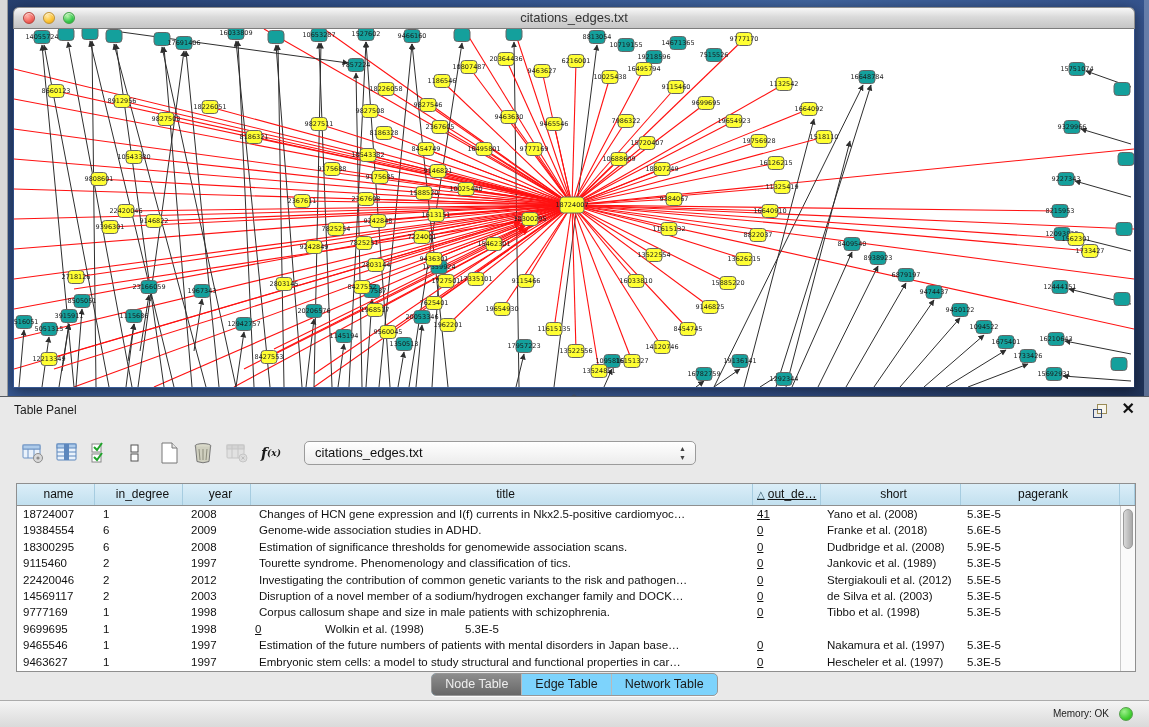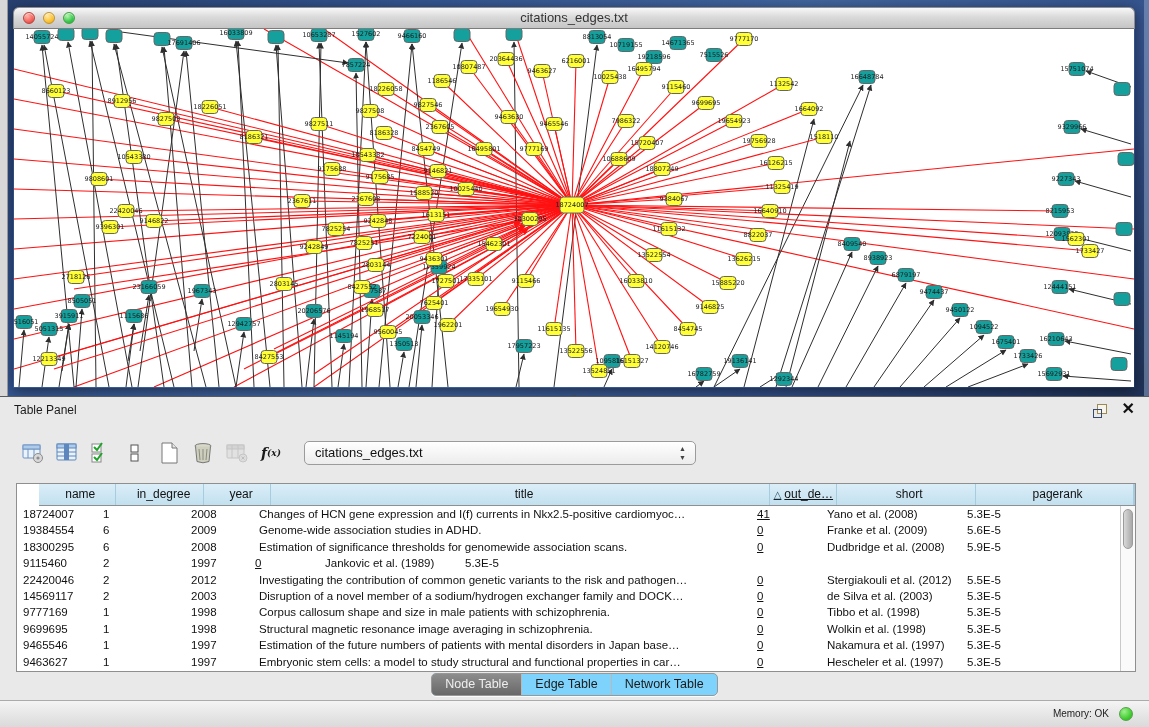--- a/index.html
+++ b/index.html
@@ -32,21 +32,21 @@
   .close-x{position:absolute;right:14px;top:2px;font-size:16px;font-weight:bold;color:#111;cursor:default;}
   .toolbar{position:absolute;left:20px;top:40px;height:32px;display:flex;align-items:center;}
   .tool{width:26px;height:26px;margin-right:8px;display:flex;align-items:center;justify-content:center;}
   .tool svg{display:block;}
   .fx{font-family:"DejaVu Serif",serif;font-style:italic;font-weight:bold;font-size:14px;color:#1a1a1a;}
   .fx small{font-size:9px;font-style:italic;}
   .combo{margin-left:12px;width:380px;height:22px;border:1px solid #9b9b9b;border-radius:5px;background:linear-gradient(#ffffff,#ececec);font-size:13px;line-height:22px;padding-left:10px;position:relative;color:#111;box-shadow:inset 0 1px 0 #fff;}
   .combo-arrows{position:absolute;right:9px;top:2px;font-size:7px;color:#444;line-height:9px;text-align:center;}
   
   .tablewrap{position:absolute;left:16px;top:86px;width:1118px;height:187px;background:#fff;border:1px solid #8f8f8f;box-sizing:content-box;overflow:hidden;}
-  .thead{display:flex;height:22px;background:linear-gradient(#dbeef8,#c2e0ef);border-bottom:1px solid #8f8f8f;box-sizing:border-box;margin-left:22px;}
+  .thead{display:flex;height:22px;background:linear-gradient(#dbeef8,#c2e0ef);border-bottom:1px solid #8f8f8f;box-sizing:border-box;}
   .th{box-sizing:border-box;border-right:1px solid #a6cce0;font-size:12px;color:#111;line-height:21px;text-align:center;overflow:hidden;white-space:nowrap;}
   .th.sorted{text-align:left;padding-left:4px;}
   .th .tri{font-size:10px;color:#33586b;margin-right:3px;}
   .tbody{position:absolute;left:0;top:22px;right:15px;bottom:0;overflow:hidden;}
   .tr{display:flex;height:16.4px;align-items:center;}
   .td{box-sizing:border-box;font-size:11.5px;color:#111;white-space:nowrap;overflow:hidden;line-height:16.4px;}
   .c0{width:78px;padding-left:6px;}
   .c1{width:88px;padding-left:8px;}
   .c2{width:68px;padding-left:8px;}
   .c3{width:502px;padding-left:8px;}
@@ -669,36 +669,37 @@
             <div class="td c4">41</div>
             <div class="td c5">Yano et al. (2008)</div>
             <div class="td c6">5.3E-5</div>
           </div>
           <div class="tr">
             <div class="td c0">19384554</div>
             <div class="td c1">6</div>
             <div class="td c2">2009</div>
             <div class="td c3">Genome-wide association studies in ADHD.</div>
             <div class="td c4">0</div>
-            <div class="td c5">Franke et al. (2009)</div>
+            <div class="td c5">Franke et al. (2018)</div>
             <div class="td c6">5.6E-5</div>
           </div>
           <div class="tr">
             <div class="td c0">18300295</div>
             <div class="td c1">6</div>
             <div class="td c2">2008</div>
             <div class="td c3">Estimation of significance thresholds for genomewide association scans.</div>
             <div class="td c4">0</div>
             <div class="td c5">Dudbridge et al. (2008)</div>
             <div class="td c6">5.9E-5</div>
           </div>
           <div class="tr">
             <div class="td c0">9115460</div>
             <div class="td c1">2</div>
             <div class="td c2">1997</div>
+            <div class="td c3">Tourette syndrome. Phenomenology and classification of tics.</div>
             <div class="td c4">0</div>
             <div class="td c5">Jankovic et al. (1989)</div>
             <div class="td c6">5.3E-5</div>
           </div>
           <div class="tr">
             <div class="td c0">22420046</div>
             <div class="td c1">2</div>
             <div class="td c2">2012</div>
             <div class="td c3">Investigating the contribution of common genetic variants to the risk and pathogen…</div>
             <div class="td c4">0</div>
@@ -720,21 +721,20 @@
             <div class="td c2">1998</div>
             <div class="td c3">Corpus callosum shape and size in male patients with schizophrenia.</div>
             <div class="td c4">0</div>
             <div class="td c5">Tibbo et al. (1998)</div>
             <div class="td c6">5.3E-5</div>
           </div>
           <div class="tr">
             <div class="td c0">9699695</div>
             <div class="td c1">1</div>
             <div class="td c2">1998</div>
-            <div class="td c3">Structural magnetic resonance image averaging in schizophrenia.</div>
             <div class="td c4">0</div>
             <div class="td c5">Wolkin et al. (1998)</div>
             <div class="td c6">5.3E-5</div>
           </div>
           <div class="tr">
             <div class="td c0">9465546</div>
             <div class="td c1">1</div>
             <div class="td c2">1997</div>
             <div class="td c3">Estimation of the future numbers of patients with mental disorders in Japan base…</div>
             <div class="td c4">0</div>

